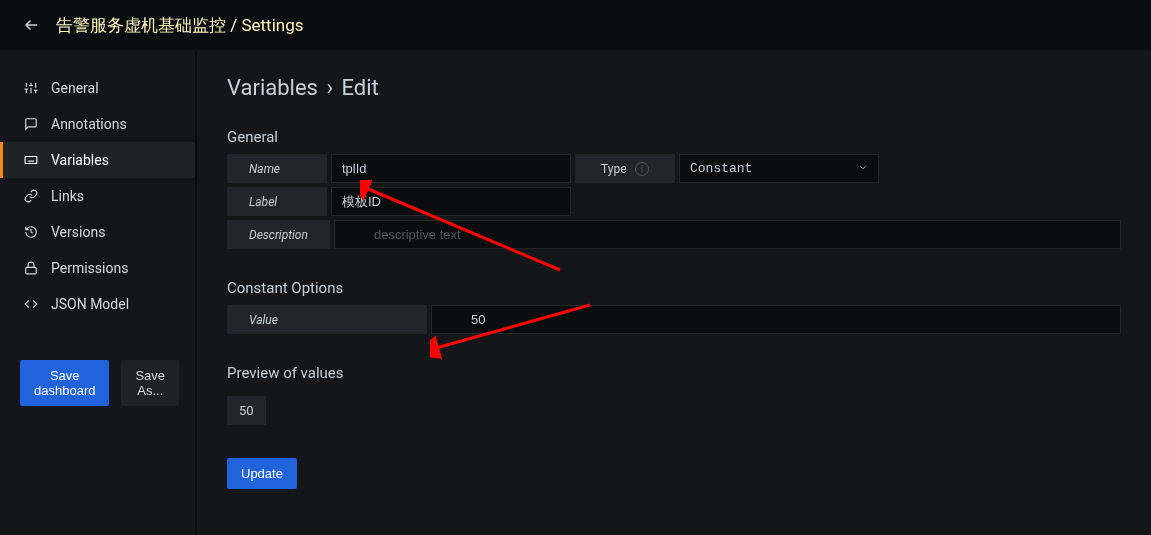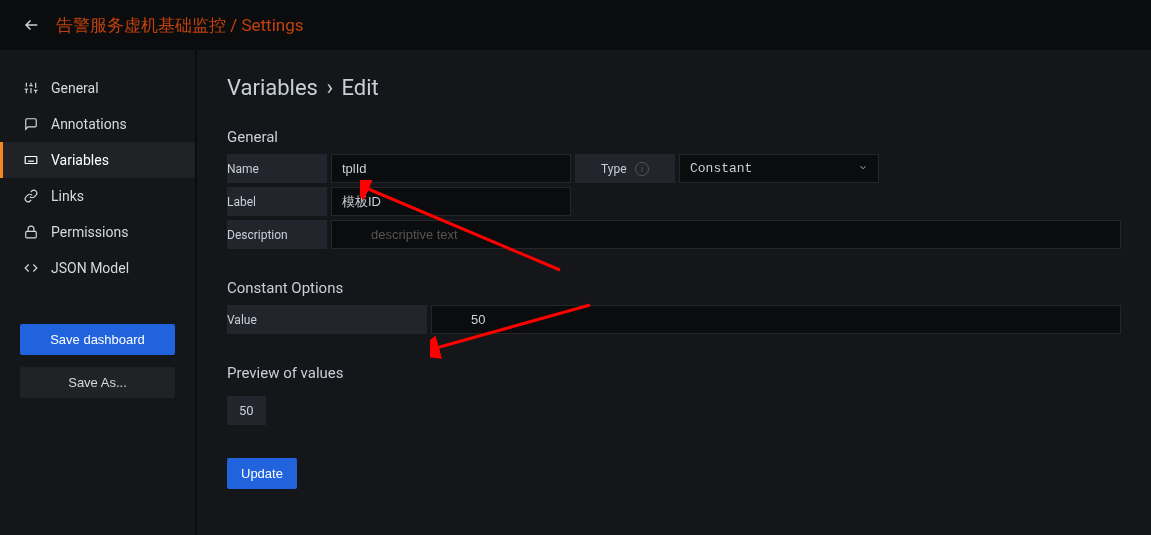--- a/index.html
+++ b/index.html
@@ -26,21 +26,21 @@
     .header-back-arrow {
       cursor: pointer;
       display: flex;
       align-items: center;
       justify-content: center;
       width: 24px;
       height: 24px;
     }
     .header-title {
       font-size: 17px;
-      color: #c2410c;
+      color: #fef9c3;
       font-weight: 400;
     }
     .main {
       display: flex;
       height: calc(100% - 50px);
     }
     .sidebar {
       width: 195px;
       background: #141619;
       padding: 20px 0;
@@ -69,21 +69,20 @@
       width: 16px;
       height: 16px;
       display: flex;
       align-items: center;
       justify-content: center;
       flex-shrink: 0;
     }
     .sidebar-buttons {
       padding: 8px 20px;
       display: flex;
-      flex-direction: column;
       gap: 12px;
     }
     .btn {
       border: none;
       padding: 8px 14px;
       border-radius: 2px;
       font-size: 13px;
       cursor: pointer;
       font-weight: 500;
       text-align: center;
@@ -119,26 +118,27 @@
       font-weight: 400;
       margin-top: 10px;
     }
     .form-row {
       display: flex;
       gap: 4px;
       margin-bottom: 4px;
     }
     .form-label {
       background: #22252b;
-      padding: 7px 0;
+      padding: 7px 22px;
       min-width: 100px;
       font-size: 12px;
       color: #c7d0d9;
       display: flex;
       align-items: center;
+      font-style: italic;
     }
     .form-label.wide {
       min-width: 200px;
     }
     .form-input {
       background: #0b0c0e;
       border: 1px solid #242628;
       color: #c7d0d9;
       padding: 6px 10px;
       font-size: 13px;
@@ -263,20 +263,30 @@
         <span>Variables</span>
       </li>
       <li class="sidebar-item">
         <span class="sidebar-icon">
           <svg width="14" height="14" viewBox="0 0 24 24" fill="none" stroke="currentColor" stroke-width="2">
               <path d="M10 13a5 5 0 0 0 7.54.54l3-3a5 5 0 0 0-7.07-7.07l-1.72 1.71"></path>
               <path d="M14 11a5 5 0 0 0-7.54-.54l-3 3a5 5 0 0 0 7.07 7.07l1.71-1.71"></path>
             </svg>
         </span>
         <span>Links</span>
+      </li>
+      <li class="sidebar-item">
+        <span class="sidebar-icon">
+          <svg width="14" height="14" viewBox="0 0 24 24" fill="none" stroke="currentColor" stroke-width="2">
+              <path d="M3 12a9 9 0 1 0 3-6.7L3 8"></path>
+              <path d="M3 3v5h5"></path>
+              <path d="M12 7v5l3 2"></path>
+            </svg>
+        </span>
+        <span>Versions</span>
       </li>
       <li class="sidebar-item">
         <span class="sidebar-icon">
           <svg width="14" height="14" viewBox="0 0 24 24" fill="none" stroke="currentColor" stroke-width="2">
               <rect x="3" y="11" width="18" height="11" rx="2"></rect>
               <path d="M7 11V7a5 5 0 0 1 10 0v4"></path>
             </svg>
         </span>
         <span>Permissions</span>
       </li>

